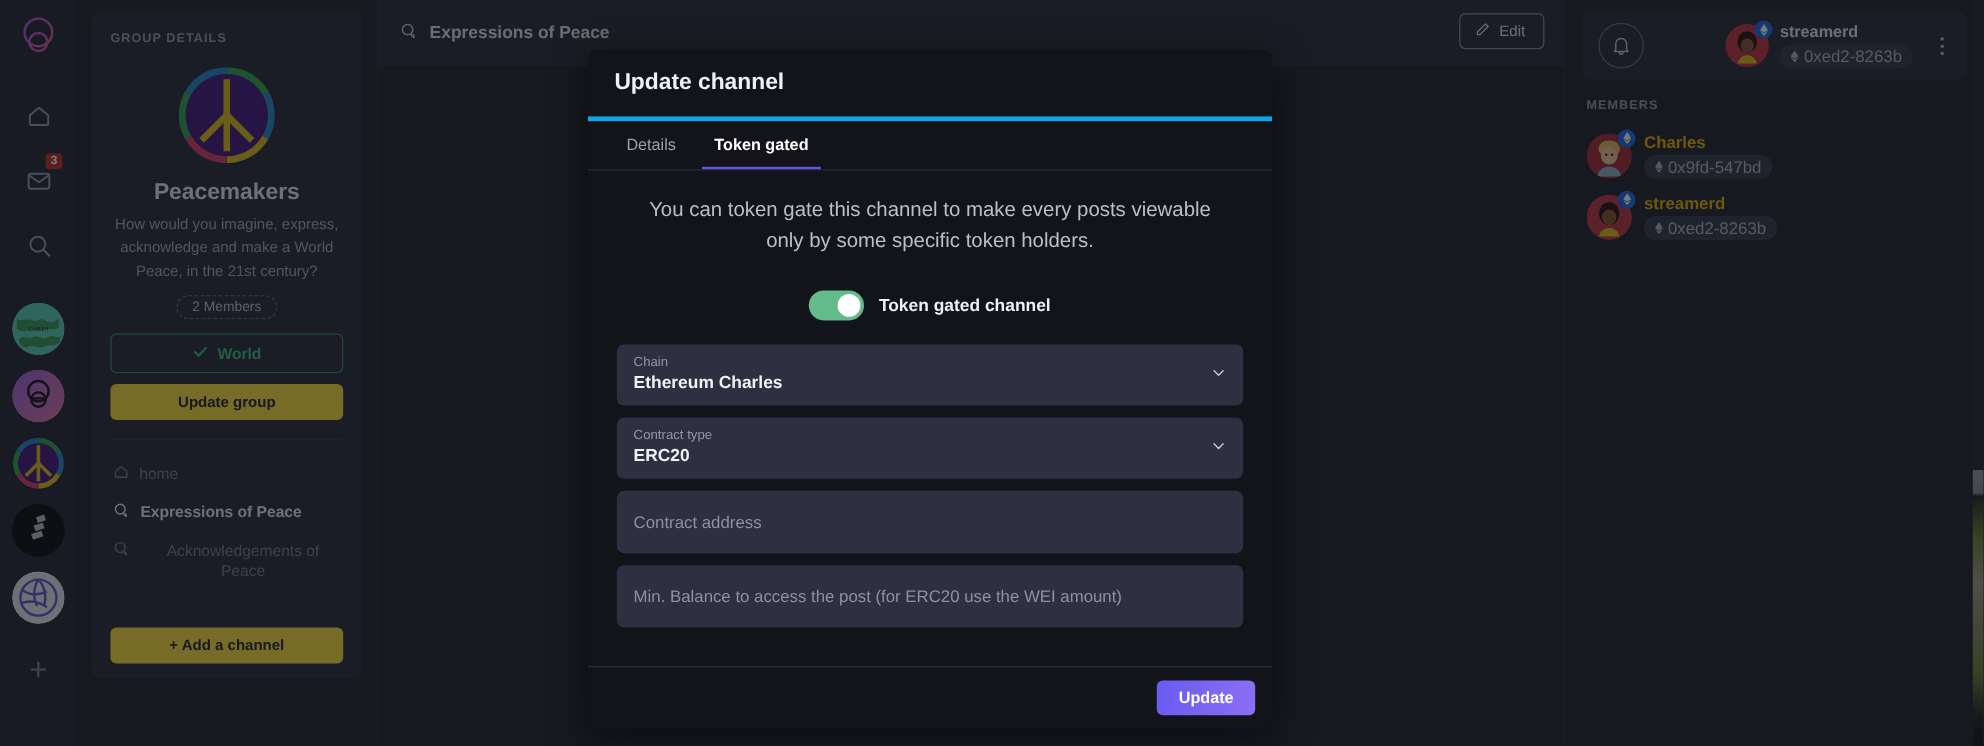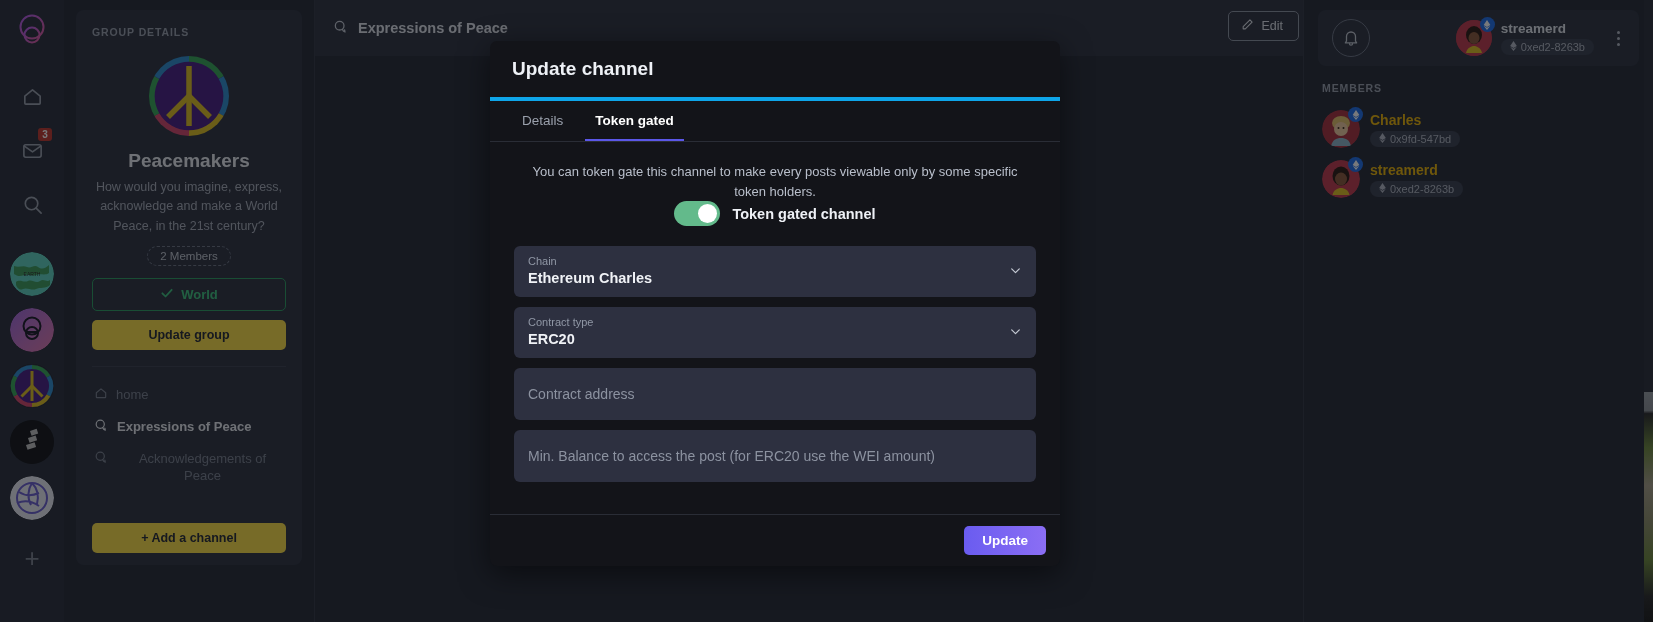--- a/index.html
+++ b/index.html
@@ -146,21 +146,21 @@
     background: #2f3442;
     display: flex; align-items: center;
     padding: 0 18px;
     position: relative;
   }
   .main-title {
     display: flex; align-items: center; gap: 9px;
     color: #dfe3ea; font-size: 14.5px; font-weight: 700;
   }
   .edit-btn {
-    position: absolute; right: 4px; top: 11px;
+    position: absolute; right: 16px; top: 11px;
     border: 1px solid #8d94a2; border-radius: 5px;
     color: #dfe3ea; font-size: 12.5px;
     background: transparent;
     padding: 6px 15px 6px 12px;
     display: flex; align-items: center; gap: 7px;
     cursor: pointer;
     font-family: "Liberation Sans", sans-serif;
   }
   .main-body { position: absolute; top: 56px; left: 0; right: 0; bottom: 0; background: #272b36; }
 
@@ -195,21 +195,21 @@
   .eth-badge {
     position: absolute; top: -3px; right: -3px;
     width: 15px; height: 15px; border-radius: 50%;
     background: #1f6feb;
     display: flex; align-items: center; justify-content: center;
   }
   .user-meta { display: flex; flex-direction: column; gap: 3px; }
   .user-name { font-size: 13.5px; font-weight: 700; color: #e3e7ee; }
   .addr-chip {
     background: #3a4050; border-radius: 10px;
-    font-size: 11px; color: #b3b9c5;
+    font-size: 14px; color: #b3b9c5;
     padding: 2px 9px;
     display: inline-flex; align-items: center; gap: 4px;
     align-self: flex-start;
   }
   .kebab {
     width: 22px; display: flex; flex-direction: column;
     align-items: center; gap: 3px; cursor: pointer;
     margin-left: 4px;
   }
   .kebab i { width: 3px; height: 3px; border-radius: 50%; background: #b3b9c5; display: block; }
@@ -265,22 +265,22 @@
   }
   .tab {
     font-size: 13.5px; color: #9aa0ac;
     padding: 12px 10px 11px 10px; cursor: pointer;
     border-bottom: 2px solid transparent;
     margin-right: 12px;
   }
   .tab.active { color: #ffffff; font-weight: 700; border-bottom-color: #5b57e8; }
   .modal-body { padding: 20px 24px 22px 24px; }
   .modal-desc {
-    font-size: 13px; color: #b9bfcb; text-align: center;
-    line-height: 1.5; padding: 0 18px; margin-bottom: 0;
+    font-size: 17px; color: #b9bfcb; text-align: center;
+    line-height: 1.5; padding: 0 18px; margin-bottom: 29px;
   }
   .toggle-row {
     display: flex; align-items: center; justify-content: center;
     gap: 12px; margin-bottom: 20px;
   }
   .toggle {
     width: 46px; height: 25px; border-radius: 13px;
     background: #63ba8b; position: relative; cursor: pointer;
     flex: 0 0 46px;
   }

